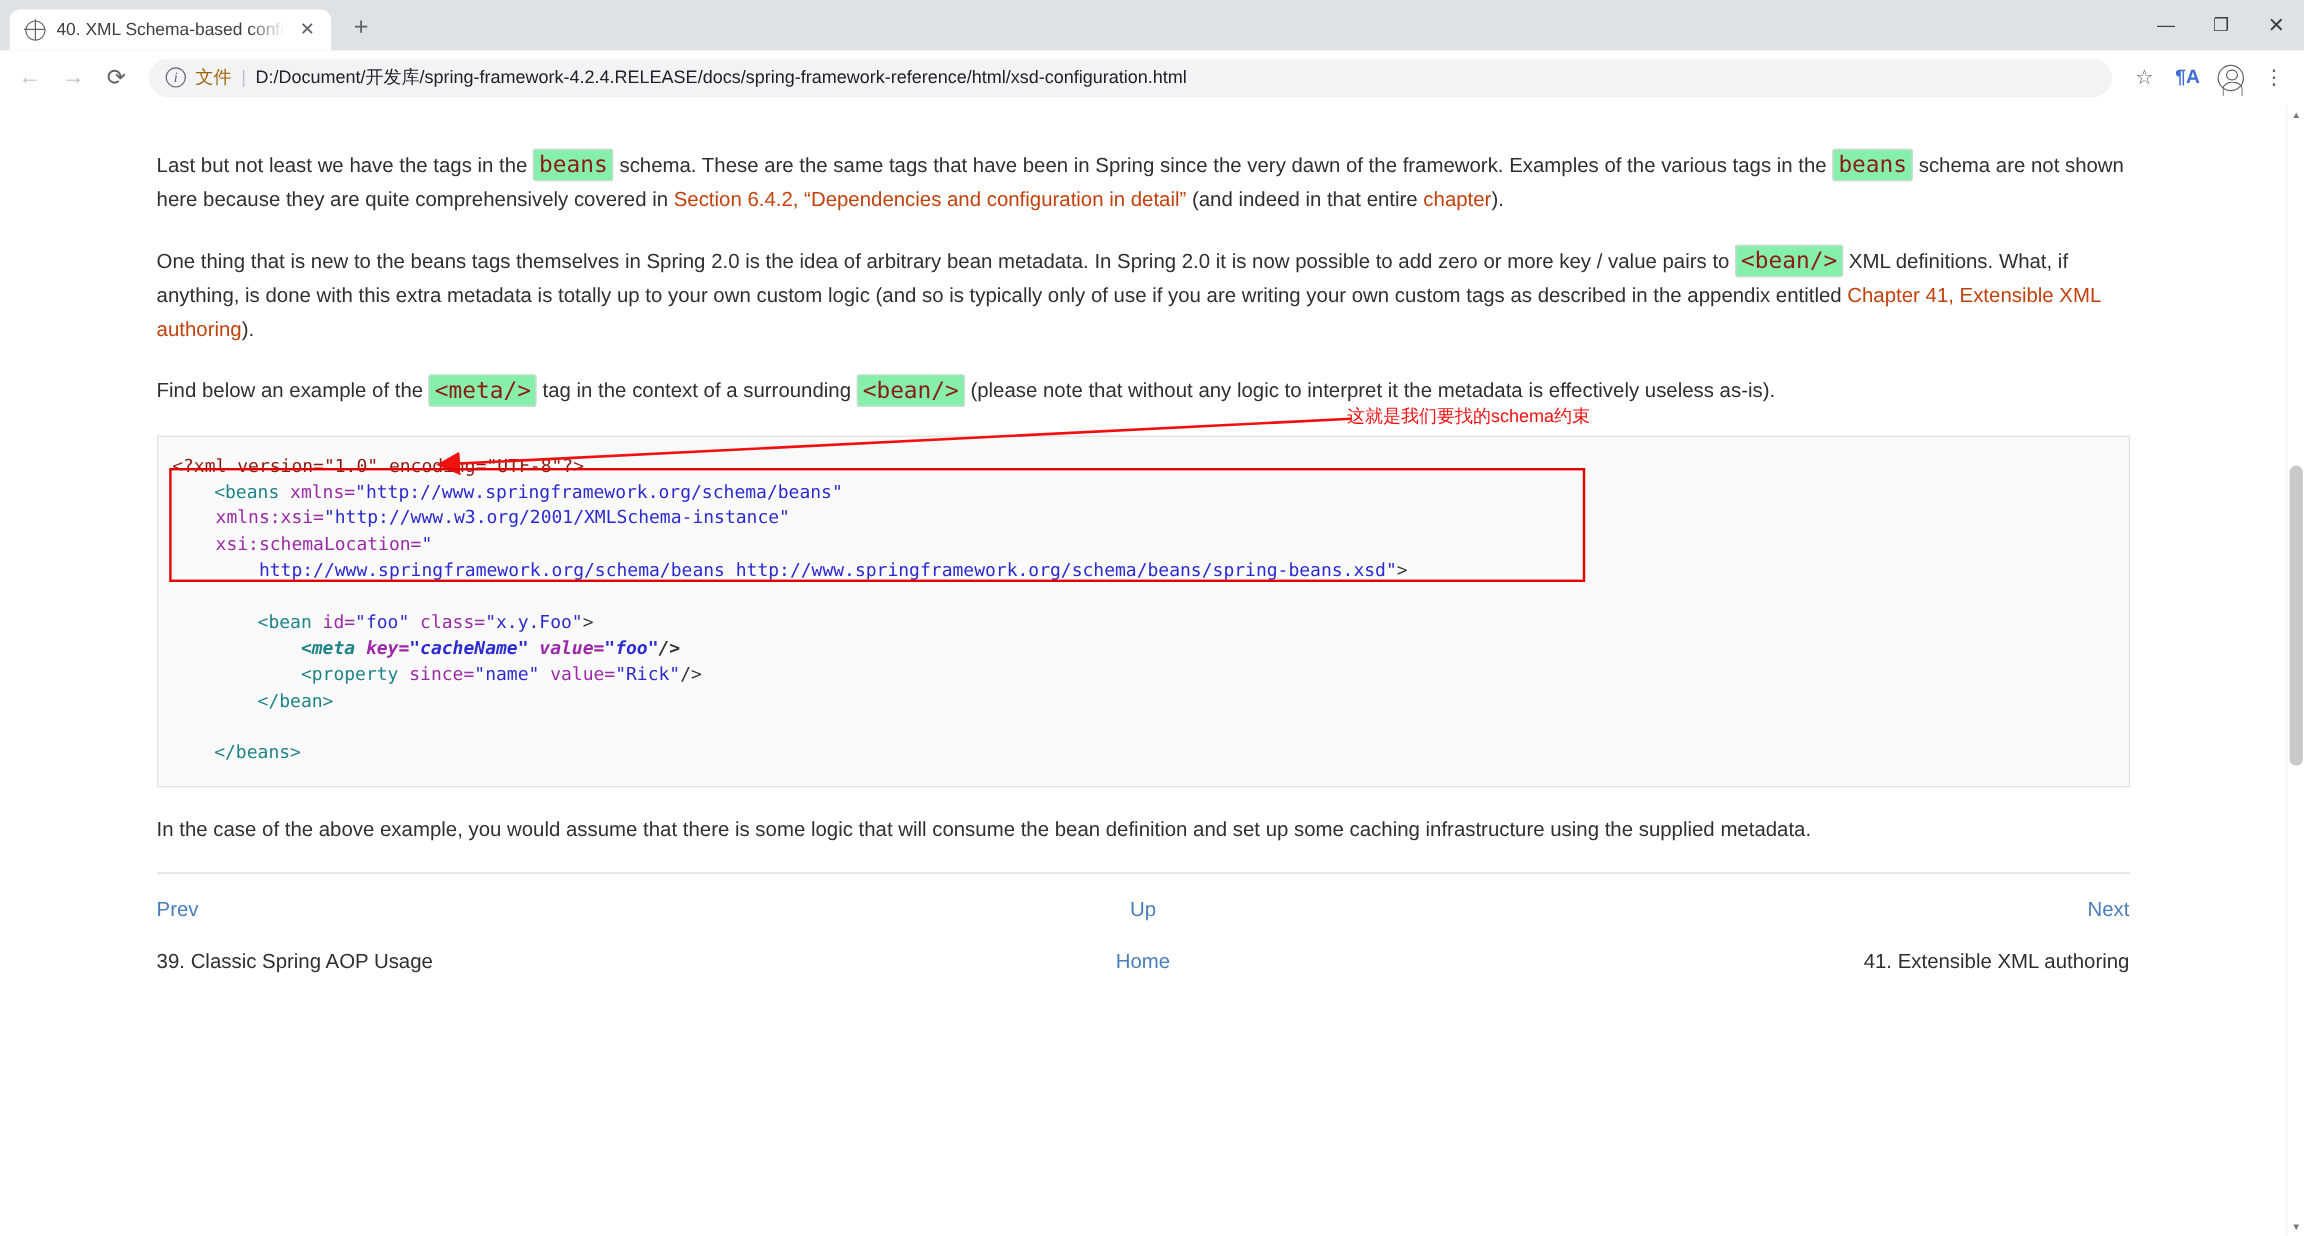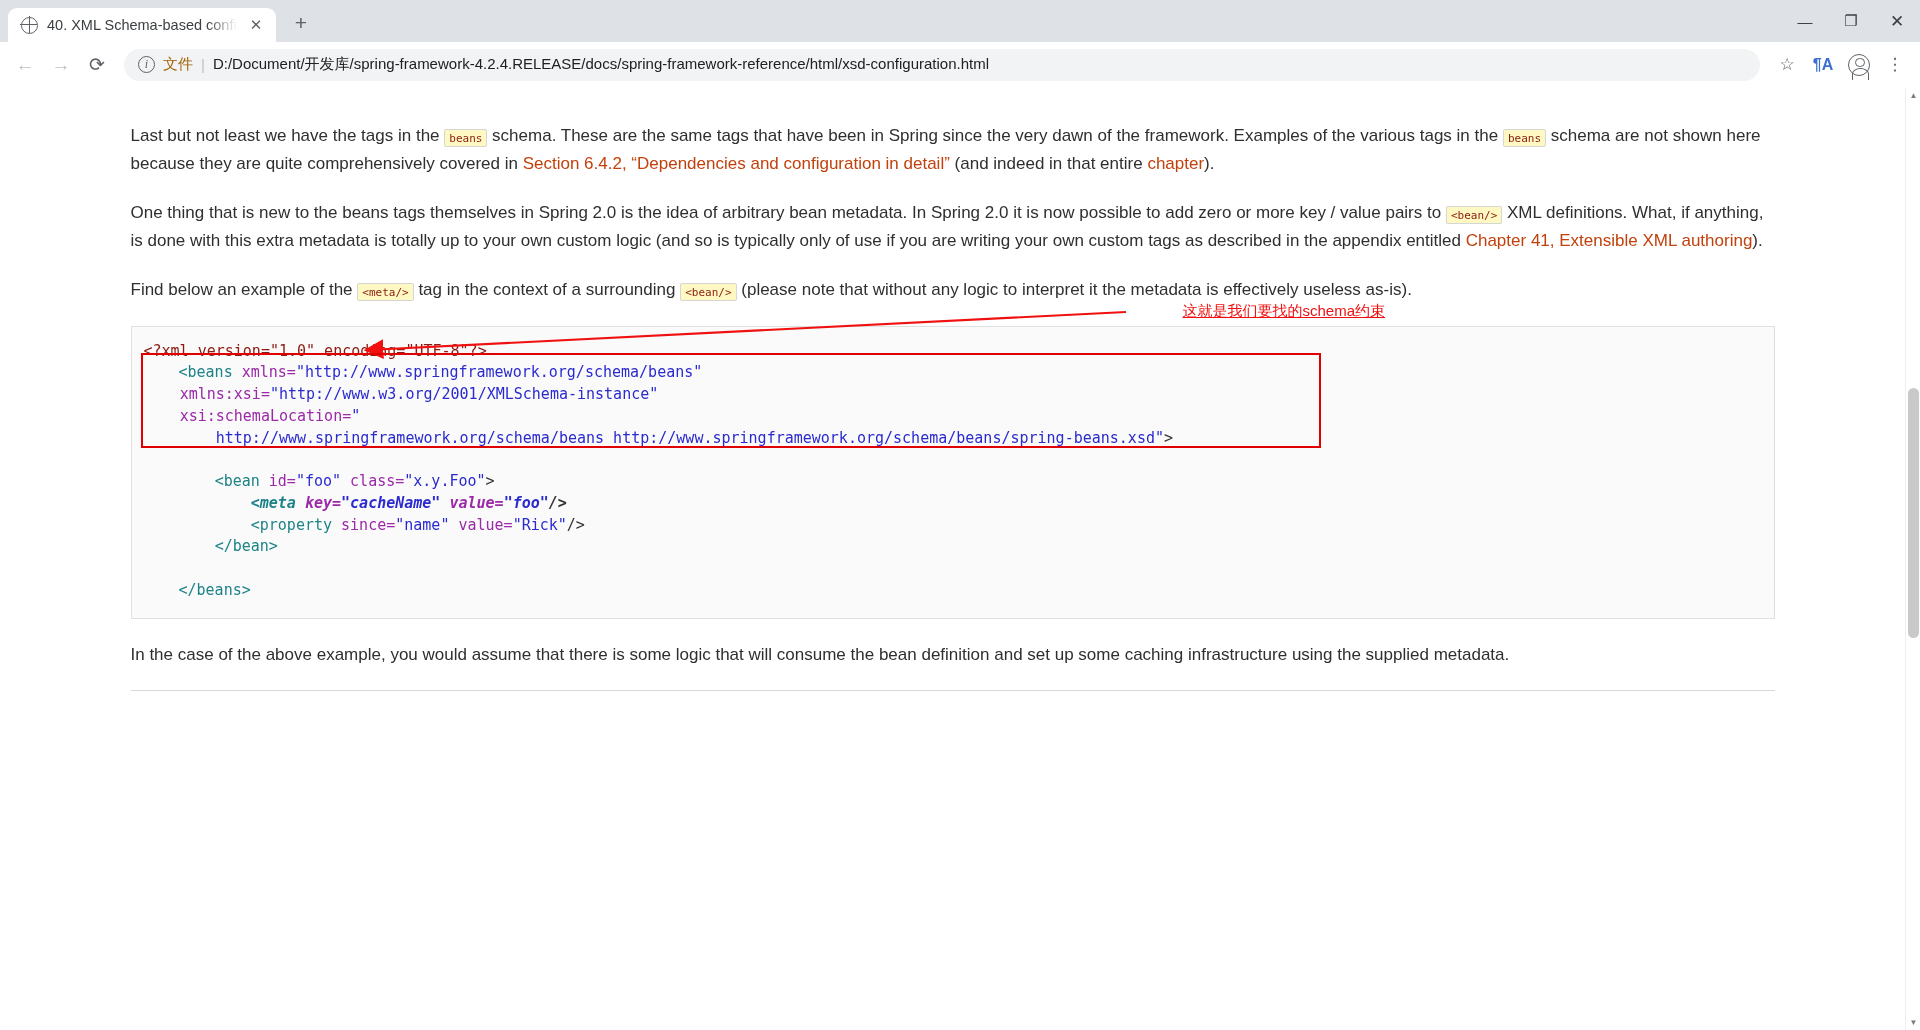--- a/index.html
+++ b/index.html
@@ -133,22 +133,22 @@
     font-family:"Liberation Sans", sans-serif;
   }
   h2.sect {
     font-size:21px; font-weight:bold; color:#000000;
     margin:0 0 22px 0; letter-spacing:-0.2px;
   }
   p.para { margin:0 0 22px 0; }
   a.lnk { color:#c2410c; text-decoration:none; }
   code.ic {
     font-family:"DejaVu Sans Mono", monospace;
-    font-size:11px; color:#8b1a10;
-    background:#fef9c3; border:1px solid #d6d6d6; border-radius:2px;
+    font-size:19px; color:#8b1a10;
+    background:#86efac; border:1px solid #d6d6d6; border-radius:2px;
     padding:1.5px 4px; white-space:nowrap;
   }
 
   
   .codewrap { position:relative; margin:0 0 22px 0; }
   pre.code {
     margin:0; background:#fafafa; border:1px solid #e0e0e0;
     padding:14px 18px 16px 12px;
     font-family:"DejaVu Sans Mono", monospace;
     font-size:15px; line-height:1.45; color:#333;
@@ -237,21 +237,21 @@
         <p class="para">
           <span>One thing that is new to the beans tags themselves in Spring 2.0 is the idea of arbitrary bean metadata. In Spring 2.0 it is now possible to add zero or more key / value pairs to </span><code class="ic">&lt;bean/&gt;</code><span> XML definitions. What, if anything, is done with this extra metadata is totally up to your own custom logic (and so is typically only of use if you are writing your own custom tags as described in the appendix entitled </span><a class="lnk" href="#"><span>Chapter 41, </span><span class="ital">Extensible XML authoring</span></a><span>).</span>
         </p>
 
         <p class="para">
           <span>Find below an example of the </span><code class="ic">&lt;meta/&gt;</code><span> tag in the context of a surrounding </span><code class="ic">&lt;bean/&gt;</code><span> (please note that without any logic to interpret it the metadata is effectively useless as-is).</span>
         </p>
 
         <div class="codewrap">
 
-          <div class="annot" style="top:-27px; left:1052px;text-decoration:underline;">这就是我们要找的schema约束</div>
+          <div class="annot" style="top:-27px; left:992px;">这就是我们要找的schema约束</div>
 
           <svg class="annot-svg" style="top:-20px; left:225px; width:790px; height:50px;">
             <defs>
               <marker id="ah" markerWidth="9" markerHeight="9" refX="7" refY="4.5" orient="auto">
                 <path d="M0,0 L9,4.5 L0,9 z" fill="#f01010"></path>
               </marker>
             </defs>
             <line x1="770" y1="6" x2="12" y2="44" stroke="#f01010" stroke-width="2.2" marker-end="url(#ah)"></line>
           </svg>
 
@@ -267,20 +267,46 @@
     <span class="t-tag">&lt;/bean&gt;</span>
 
 <span class="t-tag">&lt;/beans&gt;</span></pre>
 
           <div class="redbox" style="left:10px; top:27px; width:1180px; height:95px;"></div>
         </div>
 
         <p class="para">In the case of the above example, you would assume that there is some logic that will consume the bean definition and set up some caching infrastructure using the supplied metadata.</p>
 
         <div class="footsep"></div>
+        <table class="navtbl">
+          <tbody>
+              <tr>
+            <td class="c-l">
+              <a href="#">Prev</a>
+            </td>
+            <td class="c-c">
+              <a href="#">Up</a>
+            </td>
+            <td class="c-r">
+              <a href="#">Next</a>
+            </td>
+          </tr>
+          <tr>
+            <td class="c-l">
+              <span class="plain">39. Classic Spring AOP Usage</span>
+            </td>
+            <td class="c-c">
+              <a href="#">Home</a>
+            </td>
+            <td class="c-r">
+              <span class="plain">41. Extensible XML authoring</span>
+            </td>
+          </tr>
+        </tbody>
+          </table>
 
       </div>
     </div>
 
     <div class="scrollbar">
       <div class="scroll-up">▲</div>
       <div class="scroll-thumb"></div>
       <div class="scroll-down">▼</div>
     </div>
   </div>

